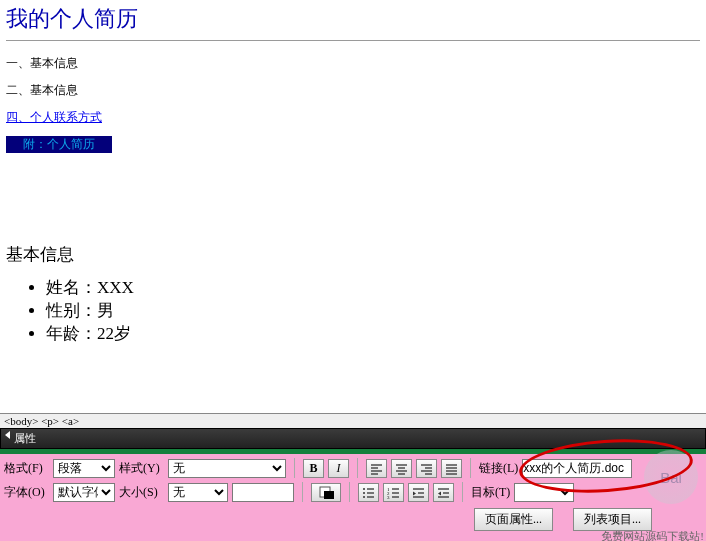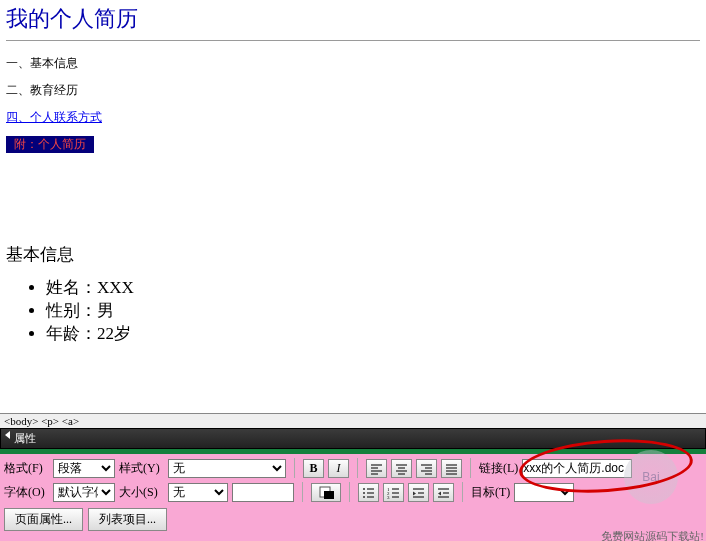--- a/index.html
+++ b/index.html
@@ -2,55 +2,55 @@
 <html><head>
 <meta charset="utf-8">
 <style>
 *{box-sizing:border-box;margin:0;padding:0;font-family:SimSun,"宋体",serif}
 html,body{width:706px;height:541px;overflow:hidden;background:#fff}
 .doc{padding:4px 6px 0 6px;height:413px;overflow:hidden;background:#fff;font-size:16px;color:#000}
 .title{color:#0202b0;font-weight:normal;font-size:22px;margin:0 0 6px 0}
 hr{border:none;border-top:1px solid #9a9a9a;margin:6px 0 14px 0}
 .sect{margin:10px 0;font-size:12px}
 .link{color:#0000ee;text-decoration:underline;cursor:pointer}
-.hi{background:#03007a;color:#ef4444;padding:0 8px;display:inline-block}
+.hi{background:#03007a;color:#0ea5e9;padding:0 17px;display:inline-block}
 .h2{margin-top:90px;font-size:17px}
 ul{margin:10px 0 0 40px;font-size:17px}
 .crumbs{font-size:11px;font-family:Arial;border-top:1px solid #888;background:#efefef;padding:1px 3px}
 .crumbs span{border:1px dotted transparent}
 .panel-head{background:linear-gradient(#3b3b3b,#222);color:#fff;font-size:11px;padding:2px 2px 2px 4px;display:flex;align-items:flex-start;border:1px solid #000}
 .tri{display:inline-block;width:0;height:0;border-top:4px solid transparent;border-bottom:4px solid transparent;border-right:5px solid #fff;margin-right:4px}
 .panel{background:#f9a8d4;border-top:5px solid #15803d;font-size:12px;padding:4px 4px 21px 4px;min-height:80px}
 .row{display:flex;align-items:center;gap:4px;margin-bottom:4px}
 .lbl{min-width:45px}
 select,input[type=text]{font-size:12px;height:19px;border:1px solid #7a7a7a;background:#fff;font-family:Arial}
 select{min-width:60px}
 .sep{width:1px;height:20px;background:#aaa;margin:0 4px}
 .ico{width:21px;height:19px;border:1px solid #888;background:linear-gradient(#fdfdfd,#dcdcdc);display:inline-flex;align-items:center;justify-content:center;font-size:12px;cursor:pointer;font-family:Arial}
 .ico svg{width:15px;height:13px}
 .line{stroke:#333;stroke-width:1.3}
 .dot{fill:#333}
 .btn{font-size:12px;border:1px solid #888;background:linear-gradient(#fdfdfd,#dcdcdc);padding:2px 10px;cursor:pointer;font-family:SimSun}
-.footer-btn-row{display:flex;justify-content:flex-start;gap:5px;padding-right:50px;margin-top:6px}
+.footer-btn-row{display:flex;justify-content:flex-end;gap:20px;padding-right:50px;margin-top:6px}
 .red-ellipse{position:absolute;left:519px;top:440px;width:174px;height:52px;border:3px solid #d40000;border-radius:50%;transform:rotate(-4deg);pointer-events:none;z-index:5}
 .aspku{position:absolute;right:2px;bottom:-3px;z-index:6;font-family:Arial;font-weight:bold;font-style:italic}
 .big{font-size:34px;letter-spacing:-2px}
 .big .a{color:#ff8a00}.big .s{color:#ff6800}.big .p{color:#ff4800}.big .k{color:#e8006a}.big .u{color:#ae00b1}
 .com{font-size:12px;color:#555;text-align:right;margin-top:-8px;font-weight:normal;font-style:normal}
 .sub{font-size:11px;color:#666;font-weight:normal;font-style:normal;text-align:right;margin-top:-2px}
-.stamp{position:absolute;right:28px;top:450px;width:54px;height:54px;border-radius:50%;background:radial-gradient(circle,rgba(200,200,210,.25),rgba(200,200,210,.5));z-index:4;display:flex;align-items:center;justify-content:center;font-size:12px;color:rgba(100,100,140,.5);font-family:Arial}
+.stamp{position:absolute;right:8px;top:450px;width:54px;height:54px;border-radius:50%;background:radial-gradient(circle,rgba(200,200,210,.25),rgba(200,200,210,.5));z-index:4;display:flex;align-items:center;justify-content:center;font-size:15px;color:rgba(100,100,140,.5);font-family:Arial}
 </style>
 </head>
 <body>
 
 <div class="doc">
   <div class="title">我的个人简历</div>
   <hr>
   <div class="sect">一、基本信息</div>
-  <div class="sect">二、教育经历</div>
+  <div class="sect">二、基本信息</div>
   <div class="sect"><a class="link">四、个人联系方式</a></div>
   <div class="sect"><span class="hi"> 附：个人简历 </span></div>
   <div class="h2">基本信息</div>
   <ul>
     <li>姓名：XXX</li>
     <li>性别：男</li>
     <li>年龄：22岁</li>
   </ul>
 </div>
 

